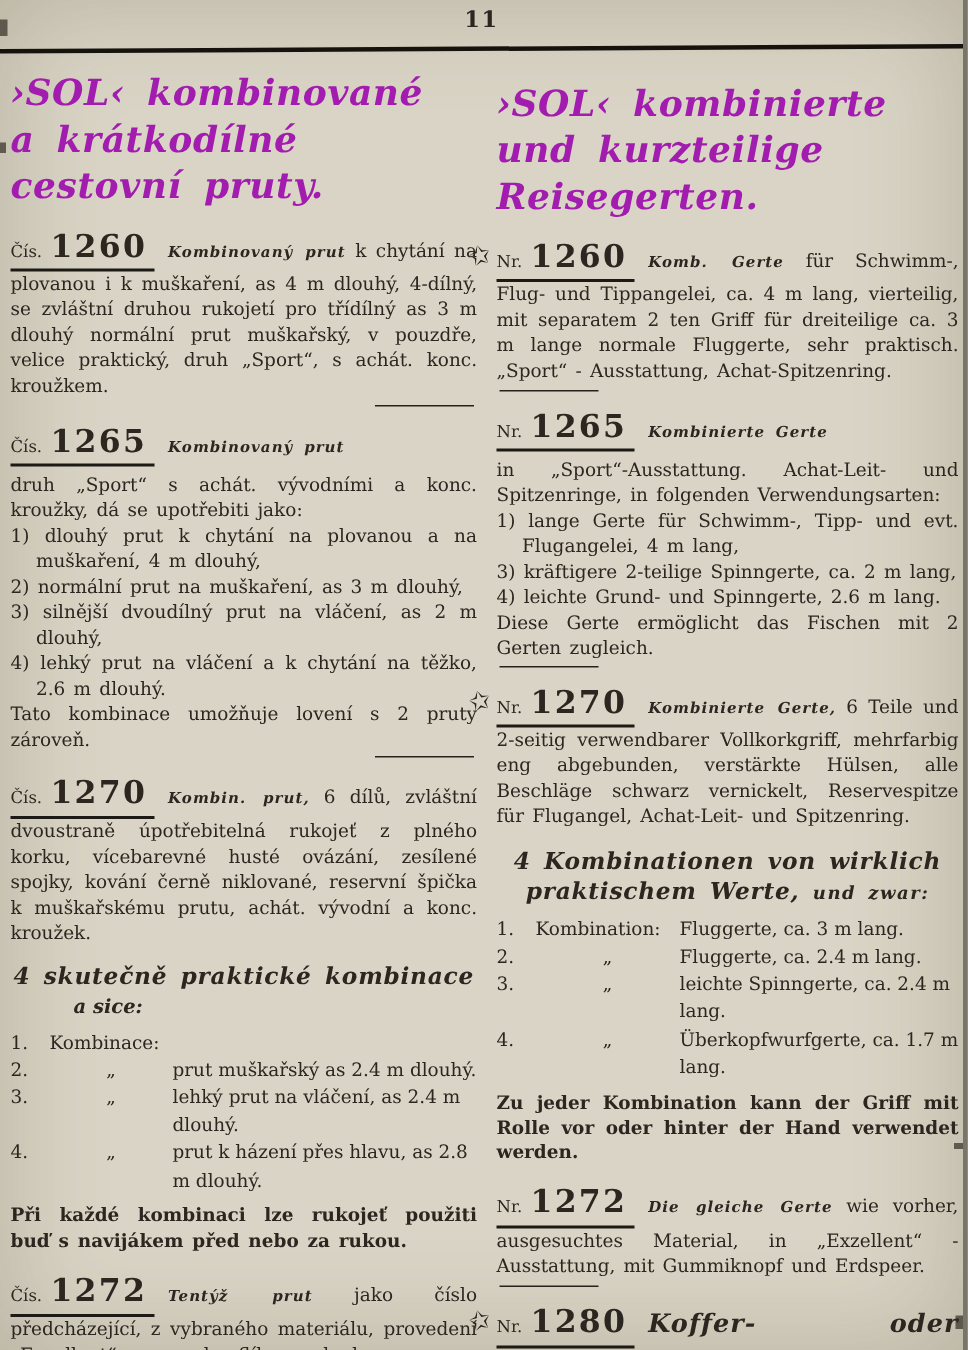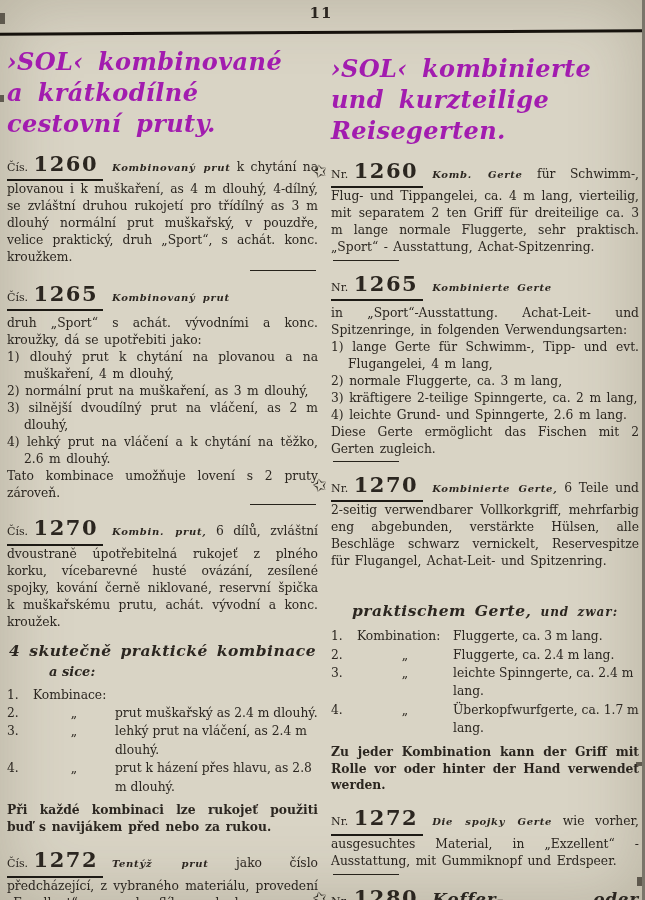--- a/index.html
+++ b/index.html
@@ -130,35 +130,34 @@
       <span class="lbl"><span class="pfx">Nr.</span> <span class="num">1260</span></span><span class="ttl">Komb. Gerte</span><span> für Schwimm-, Flug- und Tippangelei, ca. 4 m lang, vierteilig, mit separatem 2 ten Griff für dreiteilige ca. 3 m lange normale Fluggerte, sehr praktisch. „Sport“ - Ausstattung, Achat-Spitzenring.</span>
     </p>
     <div class="hr hr-l"></div>
 
     <p class="item">
       <span class="lbl"><span class="pfx">Nr.</span> <span class="num">1265</span></span><span class="ttl">Kombinierte Gerte</span>
     </p>
     <p class="para">in „Sport“-Ausstattung. Achat-Leit- und Spitzenringe, in folgenden Verwendungsarten:</p>
     <div class="numlist">
       <div>1) lange Gerte für Schwimm-, Tipp- und evt. Flugangelei, 4 m lang,</div>
-      <div>2) normale Fluggerte, ca. 3 m lang,</div>
       <div>3) kräftigere 2-teilige Spinngerte, ca. 2 m lang,</div>
       <div>4) leichte Grund- und Spinngerte, 2.6 m lang.</div>
     </div>
     <p class="para">Diese Gerte ermöglicht das Fischen mit 2 Gerten zugleich.</p>
     <div class="hr hr-l"></div>
 
     <p class="item mt6">
       <span class="star">✩</span>
       <span class="lbl"><span class="pfx">Nr.</span> <span class="num">1270</span></span><span class="ttl">Kombinierte Gerte,</span><span> 6 Teile und 2-seitig verwendbarer Vollkorkgriff, mehrfarbig eng abgebunden, verstärkte Hülsen, alle Beschläge schwarz vernickelt, Reservespitze für Flugangel, Achat-Leit- und Spitzenring.</span>
     </p>
 
     <div class="komb-head">
-      <br>
-      <span>praktischem Gerte,</span>
+      <span>4 Kombinationen von wirklich</span><br>
+      <span>praktischem Werte,</span>
       <span class="und-zwar">und zwar:</span>
     </div>
     <div style="margin-top:6px;">
       <div class="krow">
         <span>1.</span>
           <span>Kombination:</span>
           <span>Fluggerte, ca. 3 m lang.</span>
       </div>
       <div class="krow">
         <span>2.</span>
@@ -172,21 +171,21 @@
       </div>
       <div class="krow">
         <span>4.</span>
           <span class="dit">„</span>
           <span>Überkopfwurfgerte, ca. 1.7 m lang.</span>
       </div>
     </div>
     <p class="para kout">Zu jeder Kombination kann der Griff mit Rolle vor oder hinter der Hand verwendet werden.</p>
 
     <p class="item mt10">
-      <span class="lbl"><span class="pfx">Nr.</span> <span class="num">1272</span></span><span class="ttl">Die spojky Gerte</span><span> wie vorher, ausgesuchtes Material, in „Exzellent“ - Ausstattung, mit Gummiknopf und Erdspeer.</span>
+      <span class="lbl"><span class="pfx">Nr.</span> <span class="num">1272</span></span><span class="ttl">Die gleiche Gerte</span><span> wie vorher, ausgesuchtes Material, in „Exzellent“ - Ausstattung, mit Gummiknopf und Erdspeer.</span>
     </p>
     <div class="hr hr-l"></div>
 
     <p class="item mt8">
       <span class="star">✩</span>
       <span class="lbl"><span class="pfx">Nr.</span> <span class="num">1280</span></span><span class="ttl ttl-big">Koffer- oder Reisegerte,</span>
     </p>
 
   </div>
 </div>

